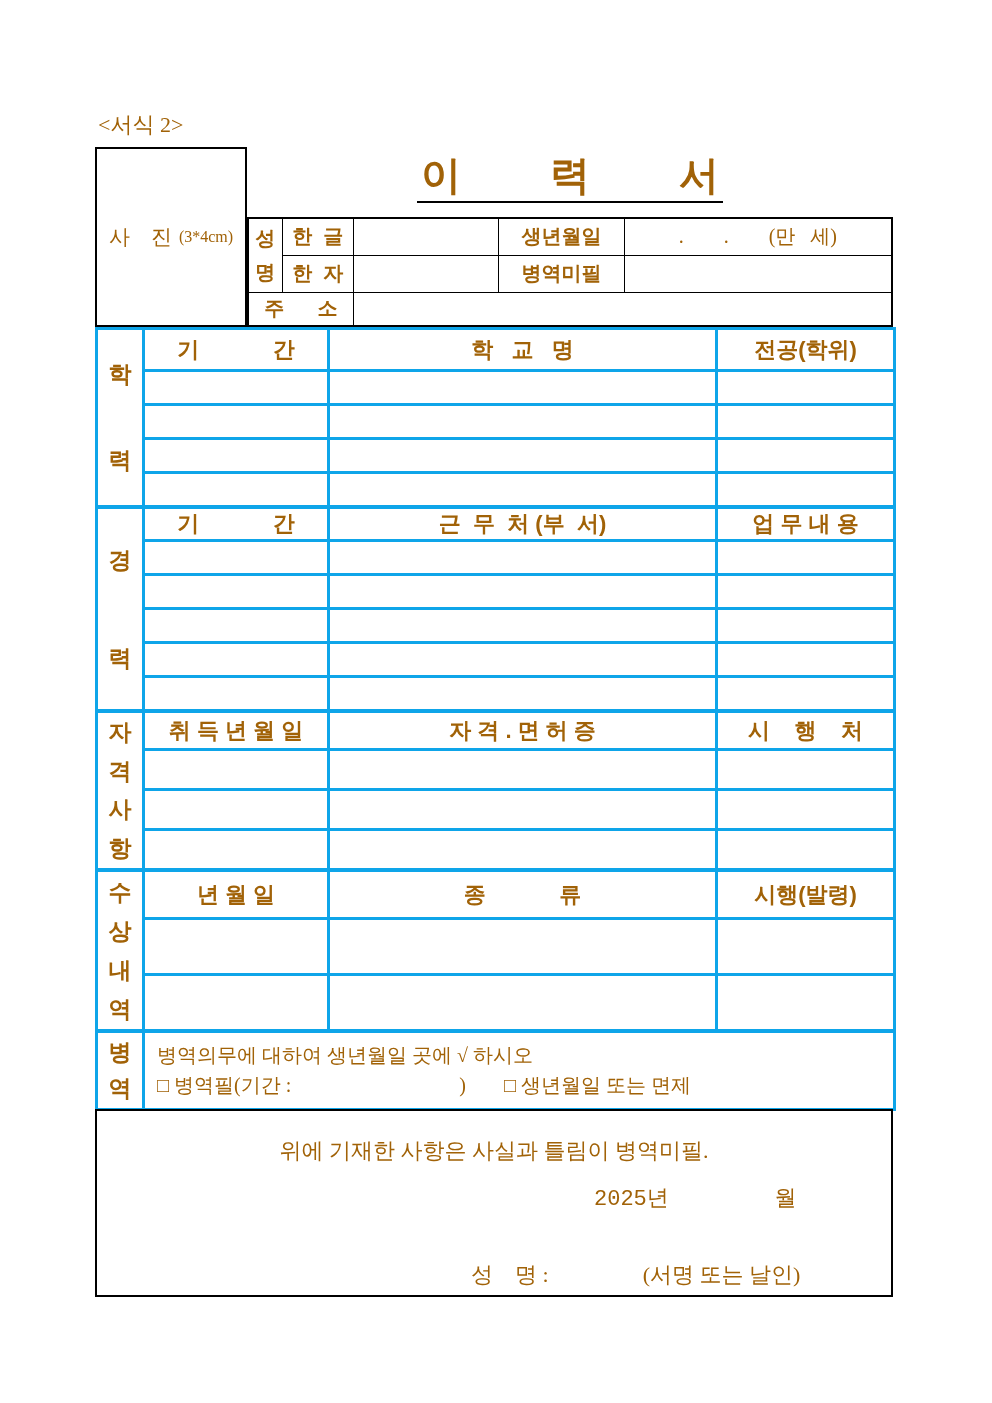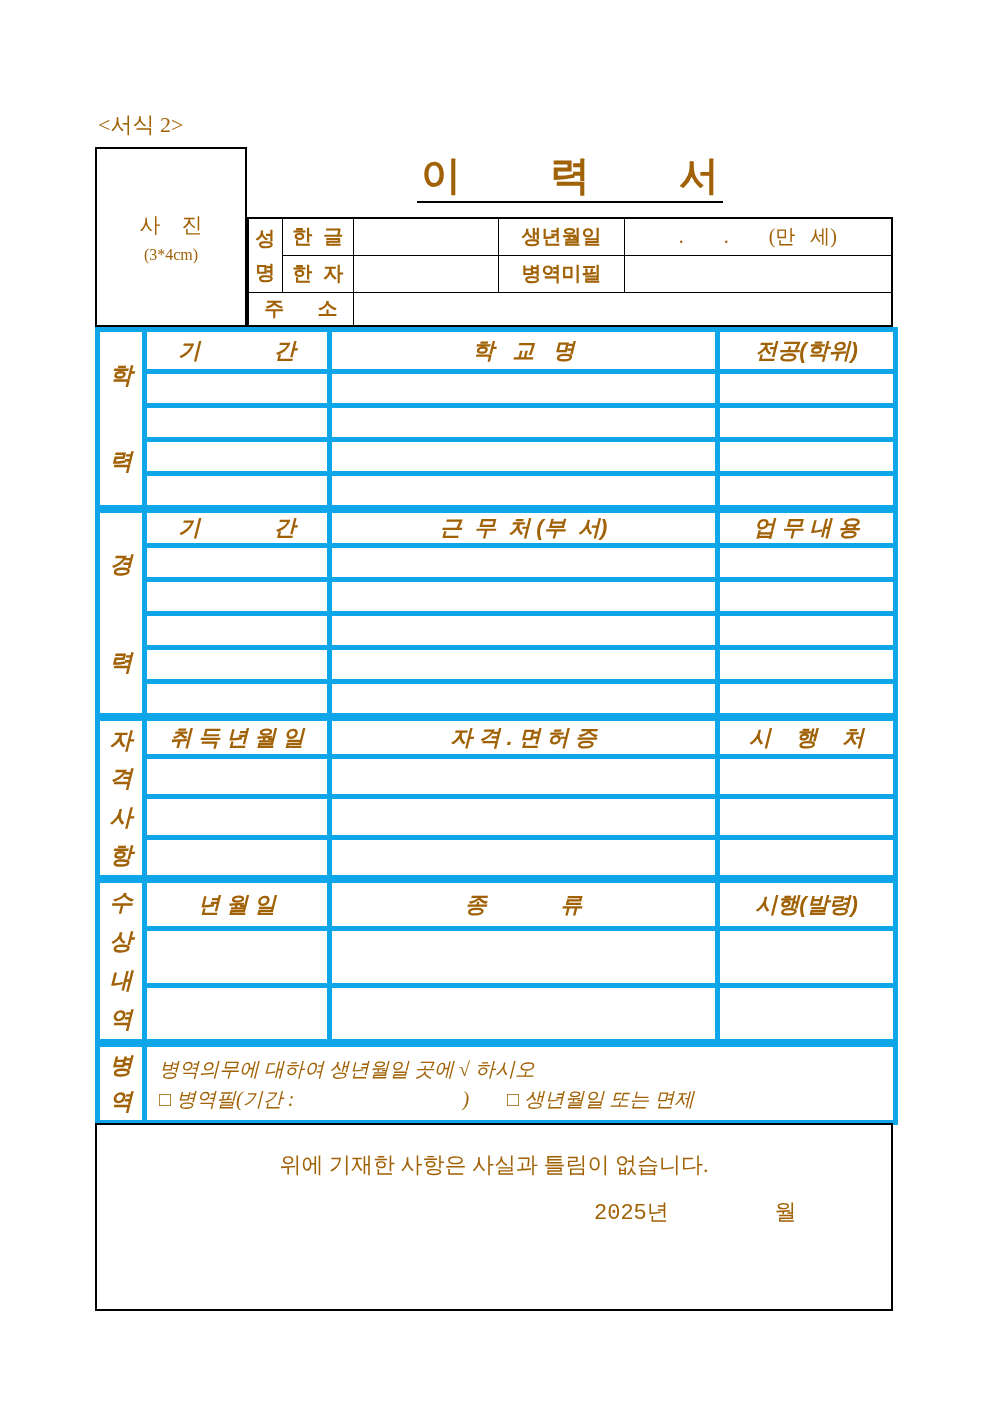--- a/index.html
+++ b/index.html
@@ -7,21 +7,21 @@
   .page {
     position:relative; width:900px; height:1403px; background:#fff;
     color:#a16207; font-family:"Liberation Serif", serif; overflow:hidden;
   }
   .pre { white-space:pre; }
 
   .form-tag { position:absolute; left:98px; top:110px; font-size:22px; }
 
   .photo-box {
     position:absolute; left:95px; top:147px; width:152px; height:180px;
-    border:2px solid #000; display:flex; flex-direction:column;
+    border:2px solid #000; display:flex; 
     align-items:center; justify-content:center; gap:7px;
   }
   .photo-title { font-size:21px; }
   .photo-size  { font-size:16px; }
 
   .title-wrap { position:absolute; left:247px; top:150px; width:646px; text-align:center; }
   .title {
     display:inline-block; font-family:"Liberation Sans", sans-serif;
     font-weight:bold; font-size:40px; line-height:1.25;
     border-bottom:2px solid #000; padding:0 4px 1px;
@@ -34,21 +34,21 @@
   .name-table td { border:1px solid #000; text-align:center; vertical-align:middle; }
   .name-table tr.r12 { height:37px; }
   .name-table tr.r3  { height:34px; }
   .lbl { font-family:"Liberation Sans", sans-serif; font-weight:bold; font-size:20px; }
   .val { font-size:20px; }
   .name-group div { line-height:1.7; }
 
   .main { position:absolute; left:95px; top:327px; width:798px; }
   table.sec { width:798px; border:2px solid #000; margin-top:-2px; }
   table.sec:first-child { margin-top:0; }
-  .sec td, .sec th { border:5px solid #0ea5e9;font-style:italic; }
+  .sec td, .sec th { border:3px solid #0ea5e9; }
   th.hdr {
     font-family:"Liberation Sans", sans-serif; font-weight:bold;
     font-size:22px; text-align:center; vertical-align:middle;
   }
   td.vlabel { padding:0; vertical-align:middle; }
   .vlabel-inner {
     display:flex; flex-direction:column; justify-content:space-around; align-items:center;
     font-family:"Liberation Sans", sans-serif; font-weight:bold; font-size:23px;
   }
   .vl-edu { height:172px; } .vl-car { height:196px; } .vl-lic { height:154px; }
@@ -303,18 +303,21 @@
           <div class="mil-line pre">병역의무에 대하여 생년월일 곳에 √ 하시오</div>
           <div class="mil-line">
             <span class="pre">□ 병역필(기간 :</span><span class="mil-gap-period"></span><span class="pre">)</span><span class="mil-gap-opts"></span><span class="pre">□ 생년월일 또는 면제</span>
           </div>
         </td>
       </tr>
     </tbody>
       </table>
 
     <div class="decl">
-      <div class="decl-statement pre">위에 기재한 사항은 사실과 틀림이 없습니다.</div>
+      <div class="decl-statement pre">위에 기재한 사항은 사실과 틀림이 병역미필.</div>
       <div class="decl-date pre">2025년        월        일</div>
+      <div class="decl-sign">
+        <span class="pre">성    명 :</span><span class="sign-gap"></span><span class="pre">(서명 또는 날인)</span>
+      </div>
     </div>
 
   </div>
 </div>
 
 </body></html>

